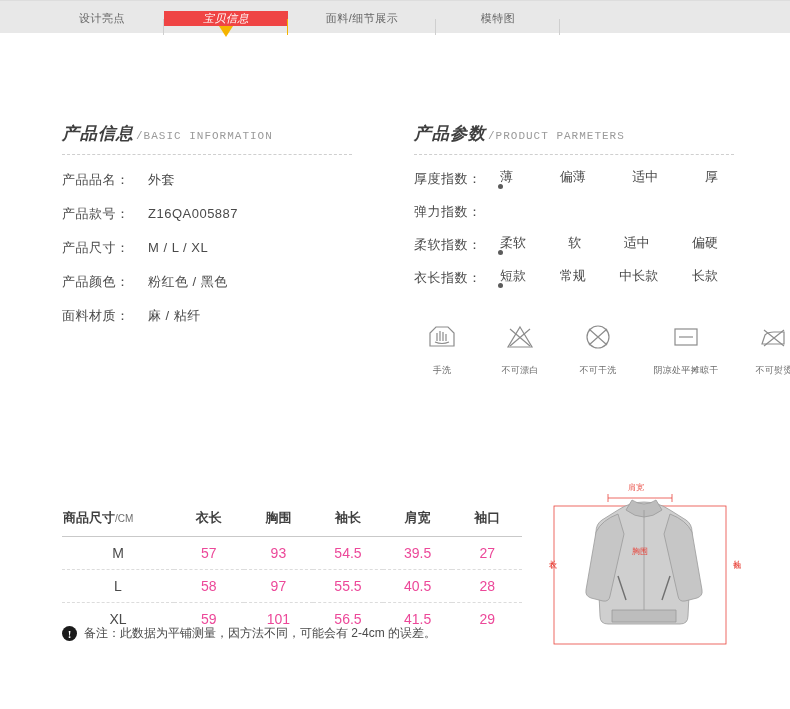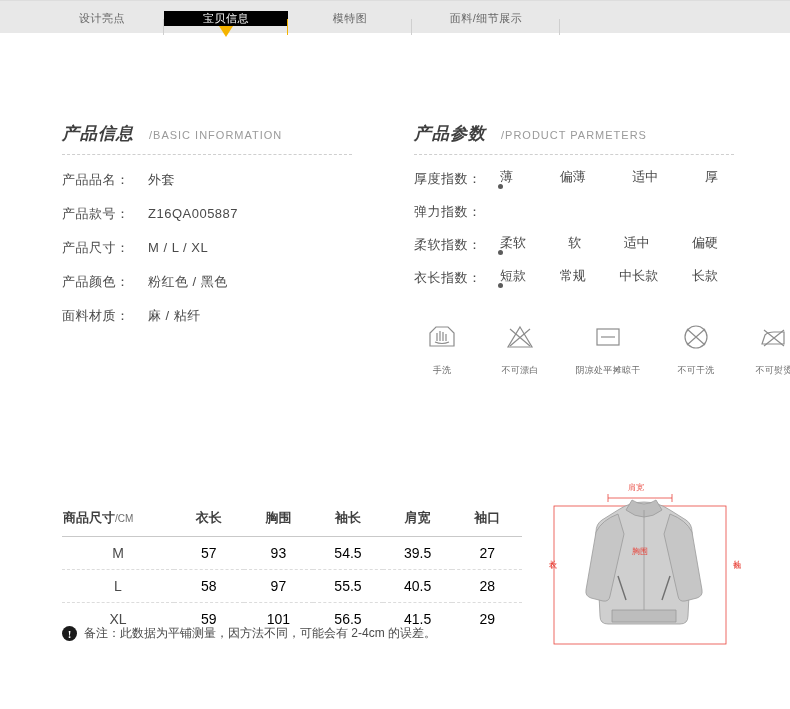--- a/index.html
+++ b/index.html
@@ -38,22 +38,23 @@
     align-items: center;
     justify-content: center;
     font-size: 11px;
     color: #666;
     padding: 0 14px;
     min-width: 96px;
     background: #e8e8e8;
     letter-spacing: 0.5px;
   }
   .navitem.active {
-    background: #000000;
+    background: #ef4444;
     color: #ffffff;
+    font-style: italic;
   }
   .navitem .sep {
     position: absolute;
     right: 0; top: 8px;
     width: 1px; height: 16px;
     background: #cfcfcf;
   }
   .navitem.active .sep { background: #f5b400; }
   .nav-arrow {
     position: absolute;
@@ -76,21 +77,22 @@
     font-weight: bold;
     font-style: italic;
     letter-spacing: 1px;
   }
   .sec-title .en {
     font-size: 11px;
     color: #9a9a9a;
     font-weight: normal;
     font-style: normal;
     letter-spacing: 1px;
-    margin-left: 15px;
+    margin-left: 2px;
+    font-family: Liberation Mono, monospace;
   }
   .sec-rule {
     margin-top: 9px;
     border-top: 1px dashed #cfcfcf;
   }
 
   
   .info-row {
     display: flex;
     align-items: baseline;
@@ -189,21 +191,21 @@
     font-size: 13px;
   }
   .sizetable th .unit {
     font-size: 10px;
     color: #6d6d6d;
     font-weight: normal;
   }
   .sizetable thead tr { border-bottom: 1px solid #c9c9c9; }
   .sizetable td {
     font-size: 14px;
-    color: #000000;
+    color: #ec4899;
     text-align: center;
     padding: 8px 0;
     border-bottom: 1px dashed #dcdcdc;
   }
   .sizetable td.first {
     text-align: center;
     color: #4a4a4a;
   }
   .sizetable tr.last td { border-bottom: none; }
 
@@ -254,26 +256,26 @@
   <div class="segs">
     <div class="navitem">
       <span>设计亮点</span>
       <span class="sep"></span>
     </div>
     <div class="navitem active">
       <span>宝贝信息</span>
       <span class="nav-arrow"></span>
       <span class="sep"></span>
     </div>
+    <div class="navitem" style="min-width:120px">
+      <span>面料/细节展示</span>
+      <span class="sep"></span>
+    </div>
     <div class="navitem">
       <span>模特图</span>
-      <span class="sep"></span>
-    </div>
-    <div class="navitem" style="min-width:120px">
-      <span>面料/细节展示</span>
       <span class="sep"></span>
     </div>
   </div>
 </div>
 
 <div class="section" style="left:62px; top:122px; width:290px;">
   <div class="sec-title">
     <span>产品信息</span><span class="en">/BASIC INFORMATION</span>
   </div>
   <div class="sec-rule"></div>
@@ -371,38 +373,38 @@
   <div class="care-item">
     <div class="glyph">
       <svg width="30" height="26" viewBox="0 0 30 26">
         <path d="M15 3 L27 23 L3 23 Z" fill="none" stroke="#8c8c8c" stroke-width="1.2"></path>
         <path d="M5 5 L25 22 M25 5 L5 22" stroke="#8c8c8c" stroke-width="1.2"></path>
       </svg>
     </div>
     <div class="cap">不可漂白</div>
   </div>
 
+  <div class="care-item">
+    <div class="glyph">
+      <svg width="30" height="26" viewBox="0 0 30 26">
+        <circle cx="15" cy="13" r="11" fill="none" stroke="#8c8c8c" stroke-width="1.2"></circle>
+        <path d="M6 5 L24 21 M24 5 L6 21" stroke="#8c8c8c" stroke-width="1.2"></path>
+      </svg>
+    </div>
+    <div class="cap">不可干洗</div>
+  </div>
+
   <div class="care-item" style="width:76px">
     <div class="glyph">
       <svg width="30" height="26" viewBox="0 0 30 26">
         <rect x="4" y="5" width="22" height="16" fill="none" stroke="#8c8c8c" stroke-width="1.2"></rect>
         <path d="M8 13 L22 13" stroke="#8c8c8c" stroke-width="1.2"></path>
       </svg>
     </div>
     <div class="cap">阴凉处平摊晾干</div>
-  </div>
-
-  <div class="care-item">
-    <div class="glyph">
-      <svg width="30" height="26" viewBox="0 0 30 26">
-        <circle cx="15" cy="13" r="11" fill="none" stroke="#8c8c8c" stroke-width="1.2"></circle>
-        <path d="M6 5 L24 21 M24 5 L6 21" stroke="#8c8c8c" stroke-width="1.2"></path>
-      </svg>
-    </div>
-    <div class="cap">不可干洗</div>
   </div>
 
   <div class="care-item">
     <div class="glyph">
       <svg width="30" height="26" viewBox="0 0 30 26">
         <path d="M3 20 L6 11 q3 -3 9 -3 h10 v12 Z" fill="none" stroke="#8c8c8c" stroke-width="1.2"></path>
         <path d="M5 6 L25 22 M25 6 L5 22" stroke="#8c8c8c" stroke-width="1.2"></path>
       </svg>
     </div>
     <div class="cap">不可熨烫</div>

